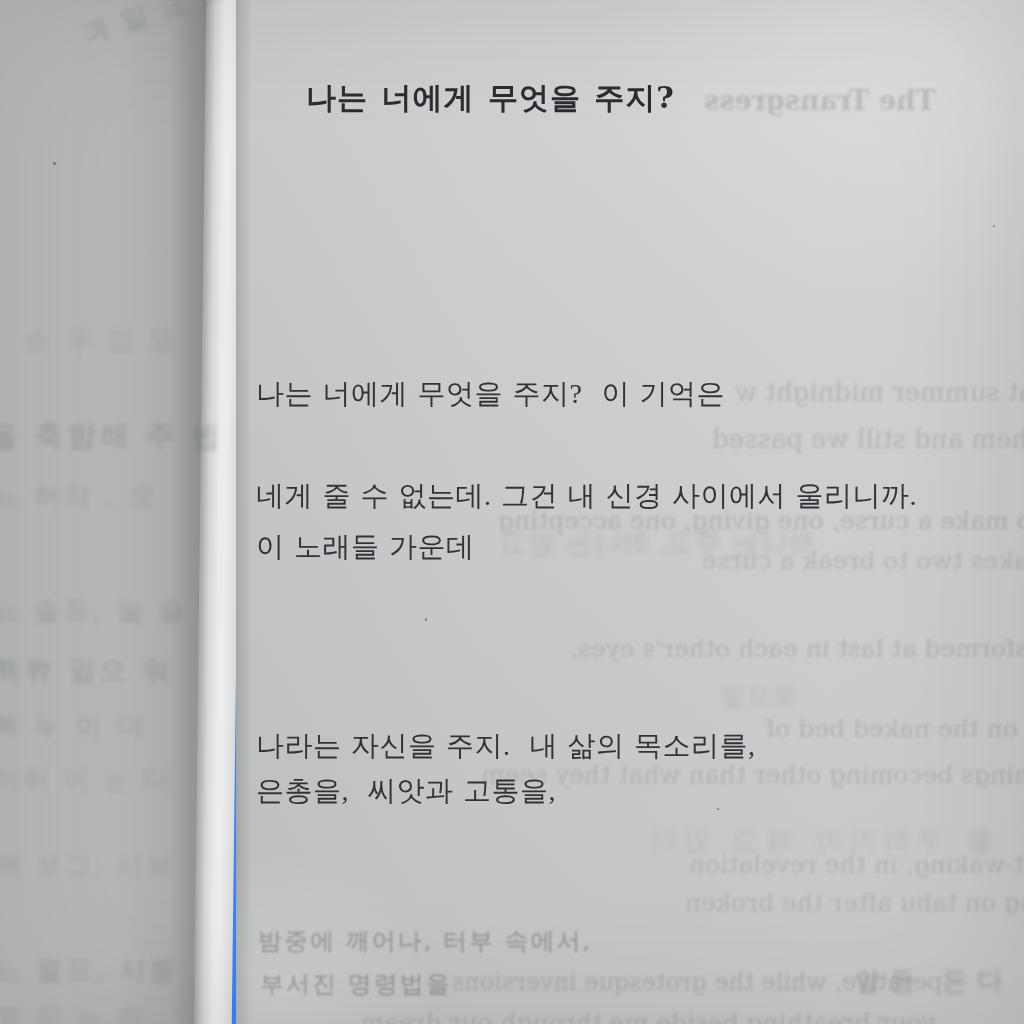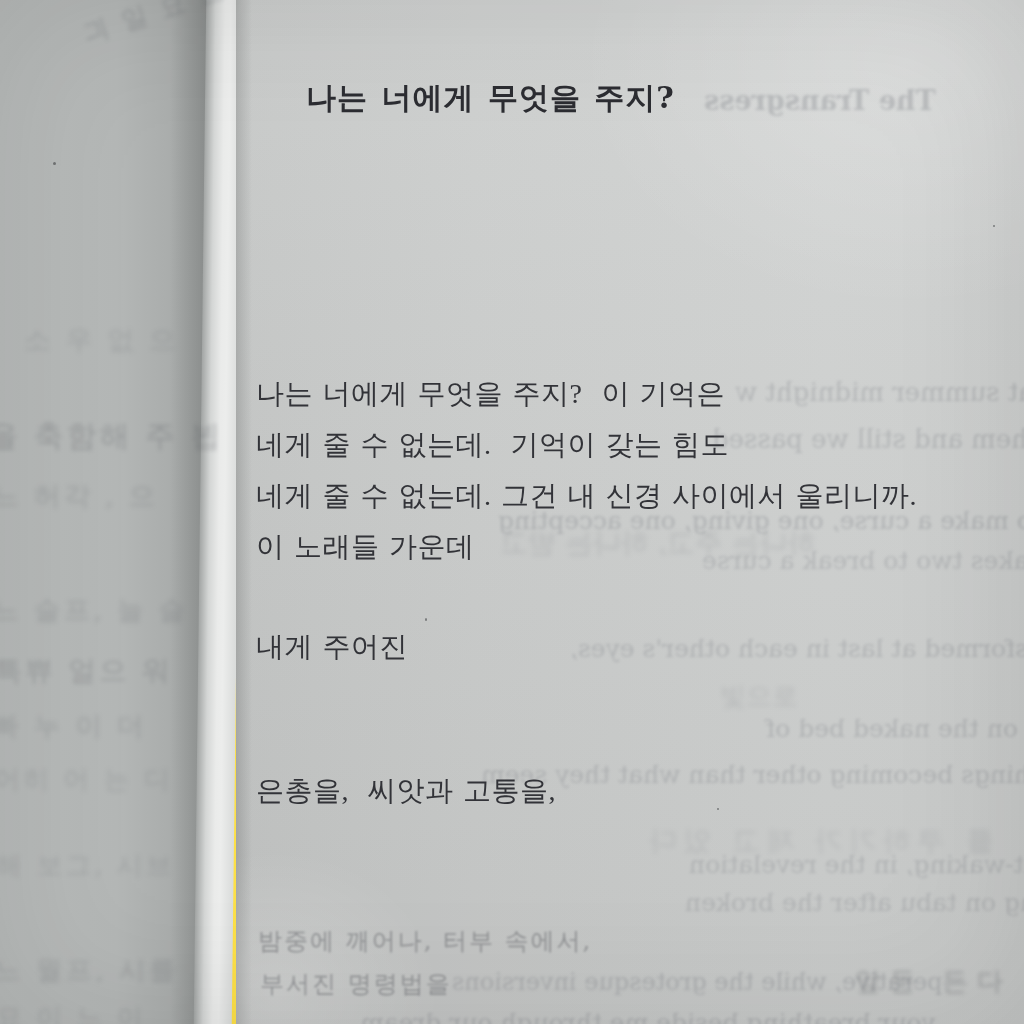--- a/index.html
+++ b/index.html
@@ -1,18 +1,18 @@
 <!DOCTYPE html>
 <html><head>
 <meta charset="utf-8">
 <style>
   html,body { margin:0; padding:0; background:#888; }
   .photo {
     position:relative; width:1024px; height:1024px; overflow:hidden;
-    background:#fde047;
+    background:#3b82f6;
     font-family:"DejaVu Serif","Liberation Serif",serif;
   }
   
   .left-page {
     position:absolute; left:0; top:0; width:212px; height:100%;
     background:linear-gradient(to right,#b8bbba 0%,#b4b7b6 55%,#aaadac 80%,#9a9d9c 100%);
   }
   .gutter-shadow {
     position:absolute; left:170px; top:0; width:40px; height:100%;
     background:linear-gradient(to right, rgba(120,123,122,0), rgba(110,113,112,.45));
@@ -101,24 +101,23 @@
   <div class="ghost mir" style="right:-16px; top:850px; font-size:25px; opacity:.26; filter:blur(1.8px);">ht-waking, in the revelation</div>
   <div class="ghost mir" style="right:-12px; top:888px; font-size:25px; opacity:.26; filter:blur(1.8px);">ng on tabu after the broken</div>
   <div class="ghost ghost-ko" style="left:258px; top:925px; font-size:24px; letter-spacing:2px; opacity:.42; filter:blur(1.2px); color:#4a4c52;">밤중에 깨어나, 터부 속에서,</div>
   <div class="ghost ghost-ko" style="left:260px; top:968px; font-size:24px; letter-spacing:2px; opacity:.40; filter:blur(1.3px); color:#4a4c52;">부서진 명령법을</div>
   <div class="ghost mir" style="right:82px; top:968px; font-size:24px; opacity:.30; filter:blur(1.8px);">perative, while the grotesque inversions</div>
   <div class="ghost ghost-ko" style="right:12px; top:964px; font-size:26px; letter-spacing:9px; opacity:.35; filter:blur(2px); color:#4f5156;">앞둔 든다</div>
   <div class="ghost mir" style="right:88px; top:1008px; font-size:25px; opacity:.30; filter:blur(1.8px);">your breathing beside me through our dream</div>
 
   <div class="poem-title">나는 너에게 무엇을 주지?</div>
   <div class="pline" style="top:375px;">나는 너에게 무엇을 주지?  이 기억은</div>
-  <div class="pline" style="top:426px;">네게 줄 수 없는데.  기억이 갖는 힘도</div>
   <div class="pline" style="top:477px;">네게 줄 수 없는데. 그건 내 신경 사이에서 울리니까.</div>
   <div class="pline" style="top:528px;">이 노래들 가운데</div>
-  <div class="pline" style="top:628px;">내게 주어진</div>
+  <div class="pline" style="top:727px;">나라는 자신을 주지.  내 삶의 목소리를,</div>
   <div class="pline" style="top:772px;">은총을,  씨앗과 고통을,</div>
 
   <div class="speck" style="left:53px;  top:162px; width:3px; height:3px;"></div>
   <div class="speck" style="left:993px; top:225px; width:2px; height:2px;"></div>
   <div class="speck" style="left:425px; top:618px; width:2px; height:3px;"></div>
   <div class="speck" style="left:717px; top:808px; width:2px; height:2px;"></div>
 
   <div class="vignette"></div>
 </div>
 

